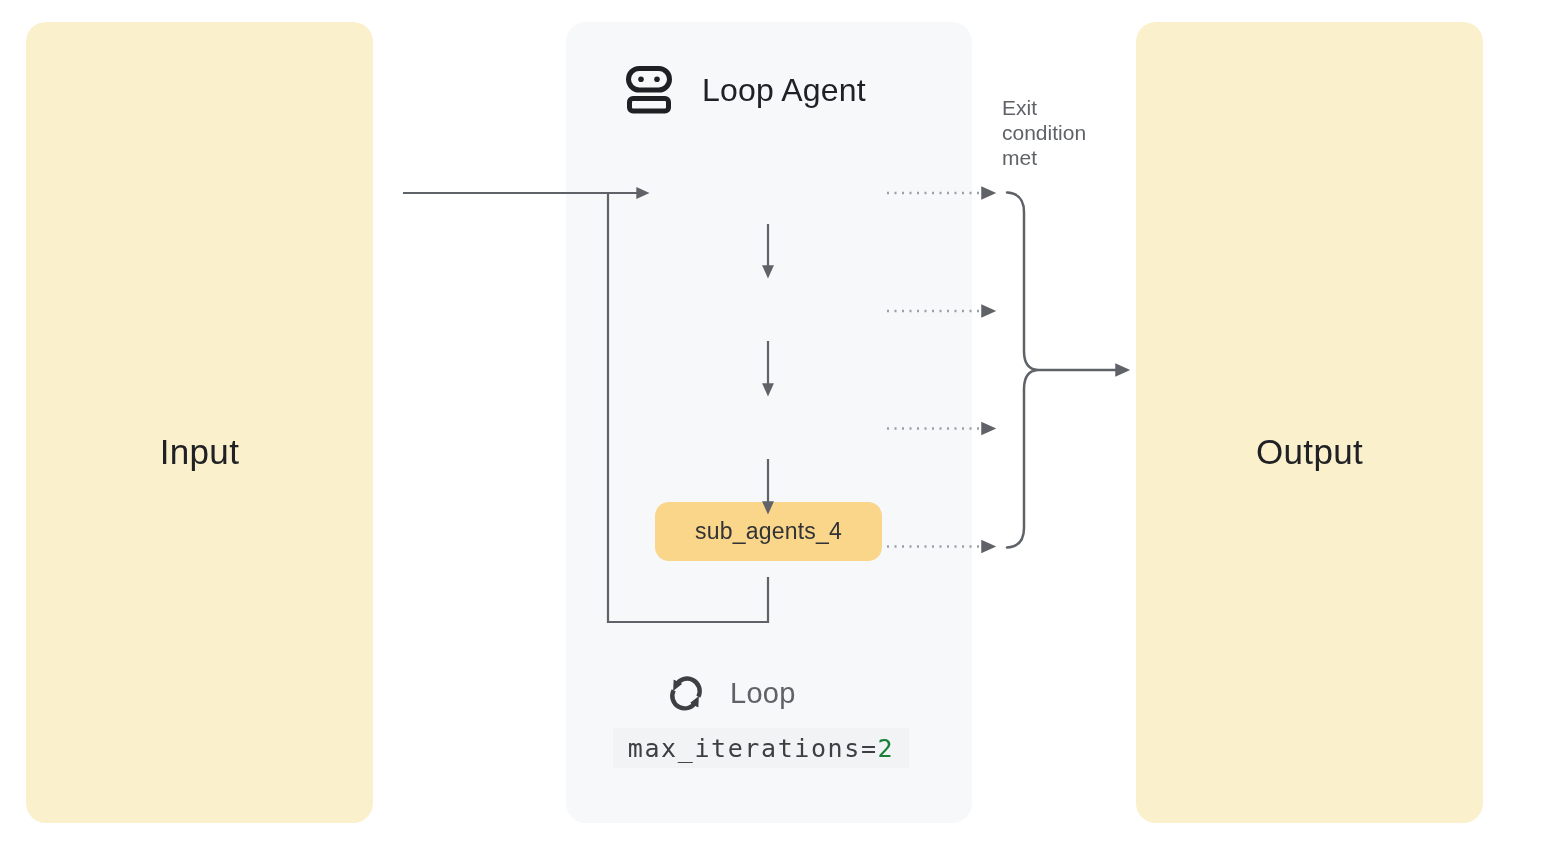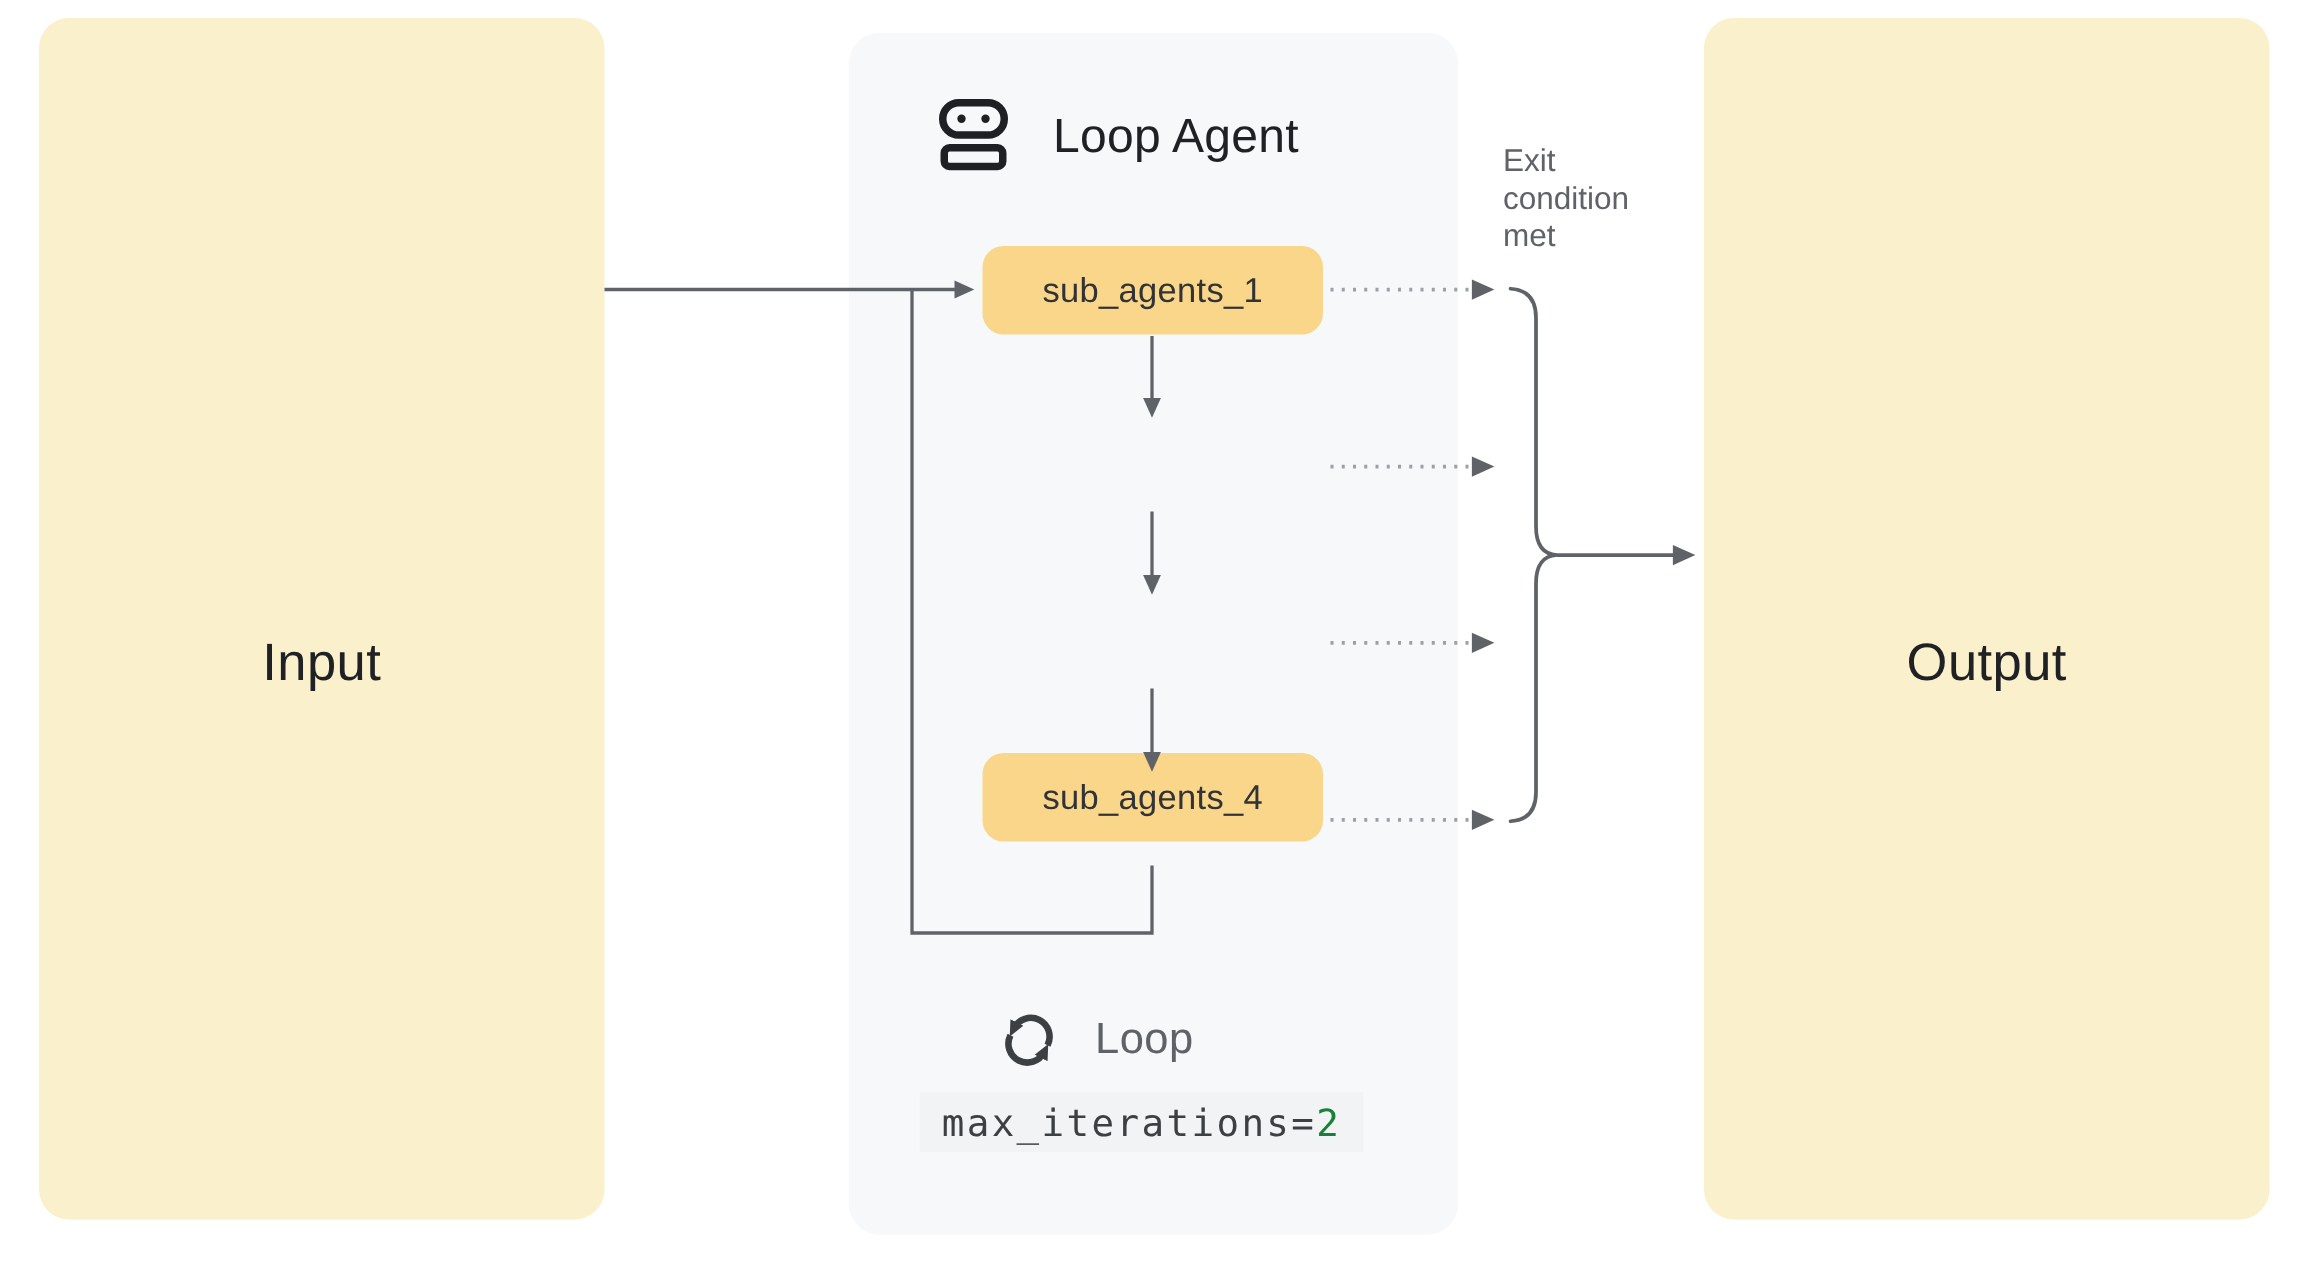--- a/index.html
+++ b/index.html
@@ -12,21 +12,21 @@
     --muted:#5F6368;
     --code_ink:#3C4043;
     --code_bg:#F1F3F4;
     --code_green:#188038;
     --icon_ink:#1F2023;
   }
   *{box-sizing:border-box;margin:0;padding:0}
   html,body{width:1544px;height:848px;background:#ffffff;font-family:"Liberation Sans",sans-serif;}
   .stage{position:relative;width:1544px;height:848px;overflow:hidden;background:#ffffff}
 
-  .big-box{position:absolute;top:12px;width:377px;height:801px;background:var(--box_yellow);border-radius:20px}
+  .big-box{position:absolute;top:22px;width:347px;height:801px;background:var(--box_yellow);border-radius:20px}
   .big-box.input{left:26px}
   .big-box.output{left:1136px}
   .big-label{position:absolute;left:0;right:0;top:408px;text-align:center;
     font-size:35px;line-height:44px;font-weight:500;color:var(--ink);letter-spacing:.3px}
 
   .agent-panel{position:absolute;left:566px;top:22px;width:406px;height:801px;
     background:var(--panel_bg);border-radius:20px}
 
   .panel-header{position:absolute;left:60px;top:44px;display:flex;align-items:center;gap:30px}
   .panel-title{font-size:32px;font-weight:500;color:var(--ink);letter-spacing:.2px}
@@ -67,23 +67,20 @@
     <div class="panel-header">
       <svg class="robot-svg" width="46" height="48" viewBox="0 0 46 48">
         <rect x="2.5" y="2.5" width="41" height="21.5" rx="10.7" fill="none" stroke="var(--icon_ink)" stroke-width="5"></rect>
         <circle cx="15" cy="13.2" r="2.8" fill="var(--icon_ink)"></circle>
         <circle cx="31" cy="13.2" r="2.8" fill="var(--icon_ink)"></circle>
         <rect x="3.5" y="32.5" width="39" height="12.5" rx="3.5" fill="none" stroke="var(--icon_ink)" stroke-width="5"></rect>
       </svg>
       <span class="panel-title">Loop Agent</span>
     </div>
 
-    <div class="sub-box s1">
-      <span>sub_agents_1</span>
-    </div>
     <div class="sub-box s4">
       <span>sub_agents_4</span>
     </div>
 
     <div class="panel-footer">
       <svg width="40" height="38" viewBox="0 0 40 40">
         <defs>
           <marker id="ah-ic" viewBox="0 0 10 10" refX="4" refY="5" markerWidth="2.4" markerHeight="2.4" orient="auto">
             <path d="M0,0.4 L10,5 L0,9.6 z" fill="var(--code_ink)"></path>
           </marker>

